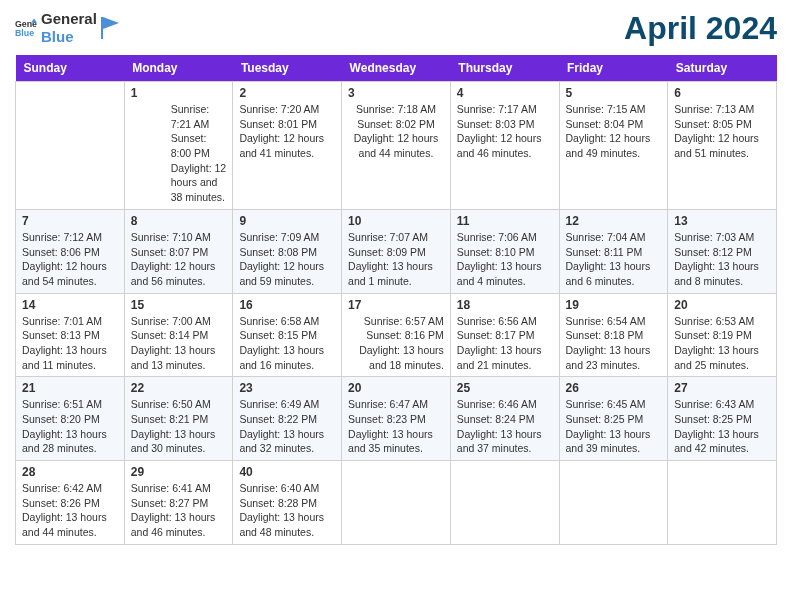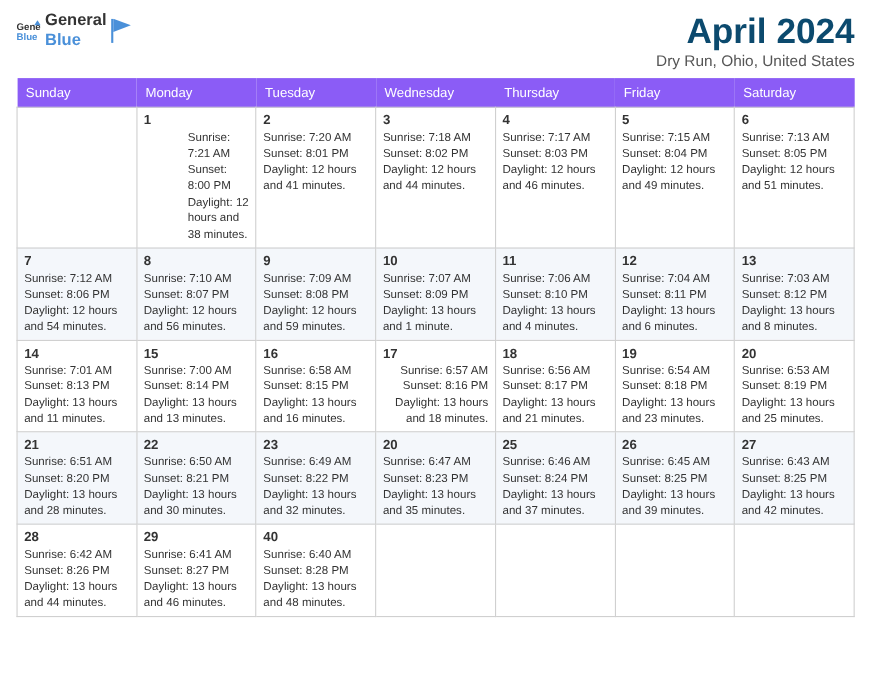--- a/index.html
+++ b/index.html
@@ -36,26 +36,26 @@
     .subtitle {
       font-size: 14px;
       color: #555;
     }
     table {
       width: 100%;
       border-collapse: collapse;
       font-size: 11px;
     }
     thead tr th {
-      background-color: #8b5cf6;
+      background-color: #6d28d9;
       color: #fff;
       text-align: left;
       padding: 6px 8px;
       font-size: 12px;
-      font-weight: normal;
+      font-weight: bold;
     }
     tbody tr td {
       border: 1px solid #d0d0d0;
       padding: 4px 6px;
       vertical-align: top;
       width: 14.28%;
       min-height: 70px;
       color: #333;
     }
     tbody tr td:first-child {
@@ -95,21 +95,20 @@
       <div style="font-size:15px;font-weight:bold;color:#333;line-height:1.2;">General</div>
       <div style="font-size:15px;font-weight:bold;color:#4a90d9;line-height:1.2;">Blue</div>
     </div>
     <svg width="18" height="22" viewBox="0 0 18 22">
       <polygon points="2,0 18,6 2,12" fill="#4a90d9"></polygon>
       <rect x="0" y="0" width="2" height="22" fill="#4a90d9"></rect>
     </svg>
   </div>
   <div class="title-area">
     <div class="main-title">April 2024</div>
-    <div class="subtitle">Dry Run, Ohio, United States</div>
   </div>
 </div>
 
 <table>
   <thead>
     <tr>
       <th>Sunday</th>
       <th>Monday</th>
       <th>Tuesday</th>
       <th>Wednesday</th>
@@ -128,21 +127,21 @@
 Daylight: 12 hours and 38 minutes.</div>
         </td>
         <td>
           <div class="cell-day">2</div>
           <div class="cell-info" style="white-space: pre-line;">Sunrise: 7:20 AM
 Sunset: 8:01 PM
 Daylight: 12 hours and 41 minutes.</div>
         </td>
         <td>
           <div class="cell-day">3</div>
-          <div class="cell-info" style="white-space: pre-line;">Sunrise: 7:18 AM
+          <div class="cell-info" style="white-space: pre-line; text-align: center;">Sunrise: 7:18 AM
 Sunset: 8:02 PM
 Daylight: 12 hours and 44 minutes.</div>
         </td>
         <td>
           <div class="cell-day">4</div>
           <div class="cell-info" style="white-space: pre-line;">Sunrise: 7:17 AM
 Sunset: 8:03 PM
 Daylight: 12 hours and 46 minutes.</div>
         </td>
         <td>

